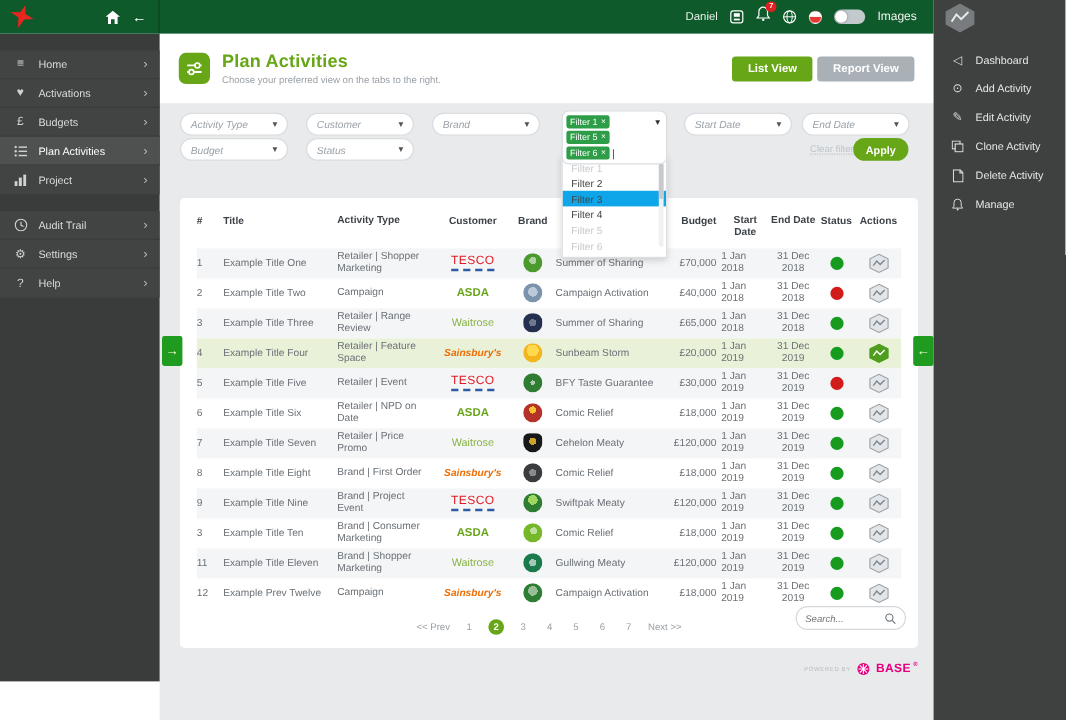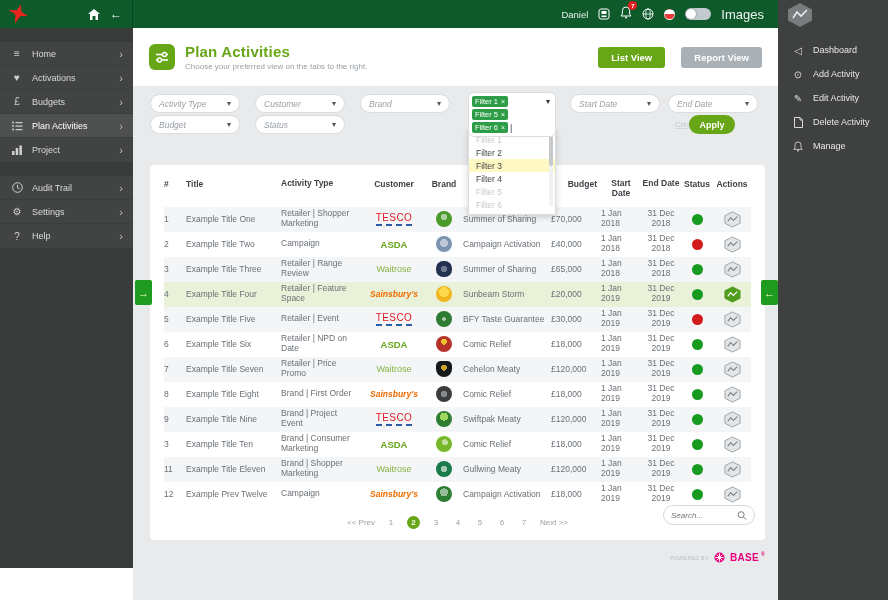--- a/index.html
+++ b/index.html
@@ -12,21 +12,21 @@
   .topbar-left{width:133px;height:28px;display:flex;align-items:center;justify-content:space-between;padding:0 10px 0 6px;border-right:1px solid rgba(0,0,0,.25)}
   .tb-icons{display:flex;align-items:center;gap:10px}
   .tb-icon{font-size:12px;line-height:1;color:#fff;cursor:pointer}
   .topbar-right{margin-left:auto;display:flex;align-items:center;gap:10px;padding-right:14px}
   .tb-user{font-size:9.5px;color:#e9f0ea}
   .bell-wrap{position:relative}
   .badge{position:absolute;top:-4px;right:-5px;width:9px;height:9px;background:#e02020;border-radius:50%;color:#fff;font-size:6px;display:flex;align-items:center;justify-content:center;font-weight:bold}
   .flag{width:11px;height:11px;border-radius:50%;background:linear-gradient(#fff 50%,#e53935 50%);border:1px solid rgba(255,255,255,.6)}
   .toggle{width:26px;height:12px;border-radius:6px;background:#c3cac e;background:#c3cace;position:relative}
   .toggle .knob{position:absolute;left:1px;top:1px;width:10px;height:10px;border-radius:50%;background:#fff;box-shadow:0 0 2px rgba(0,0,0,.4)}
-  .tb-label{font-size:13px;color:#eef3ef}
+  .tb-label{font-size:10px;color:#eef3ef}
 
   
   .leftbar{position:absolute;left:0;top:28px;width:133px;height:540px;background:#3a3b3b;color:#d9dbdc;z-index:4}
   .lb-group{background:#424343;margin-top:14px}
   .lb-item{height:24px;display:flex;align-items:center;gap:8px;padding:0 10px;font-size:9px;border-bottom:1px solid #3b3c3c;cursor:pointer}
   .lb-item:last-child{border-bottom:none}
   .lb-item.active{background:#4f5050;color:#fff}
   .lb-ic{width:14px;display:flex;justify-content:center;color:#cfd1d2;font-size:10px}
   .lb-chev{margin-left:auto;color:#b9bbbc;font-size:11px}
   .leftbar-bottom{position:absolute;left:0;top:568px;width:133px;height:32px;background:#ffffff;z-index:4}
@@ -38,54 +38,54 @@
   .rb-item{height:24px;display:flex;align-items:center;gap:9px;padding-left:14px;font-size:9px;cursor:pointer}
   .rb-ic{width:12px;display:flex;justify-content:center;align-items:center;color:#d8d9da;font-size:10px}
 
   
   .main{position:absolute;left:133px;top:28px;width:645px;height:572px;background:#e8eaec}
   .header-band{position:absolute;left:0;top:0;width:645px;height:58px;background:#fff;display:flex;align-items:center;padding:0 16px}
   .hicon{width:26px;height:26px;border-radius:6px;background:#67a617;display:flex;align-items:center;justify-content:center}
   .htext{margin-left:10px}
   .htitle{font-size:15px;font-weight:bold;color:#67a617;letter-spacing:.2px}
   .hsub{font-size:8px;color:#9aa1a7;margin-top:2px}
-  .view-btns{margin-left:auto;display:flex;gap:16px}
+  .view-btns{margin-left:auto;display:flex;gap:4px}
   .vbtn{border:none;border-radius:3px;color:#fff;font-size:9.5px;font-weight:bold;padding:5px 13px;cursor:pointer;font-family:"Liberation Sans",sans-serif}
   .vbtn.list{background:#67a617}
   .vbtn.report{background:#a9b0b6}
 
   
   .pill{position:absolute;width:90px;height:19px;background:#fff;border:1px solid #d9dde0;border-radius:10px;display:flex;align-items:center;justify-content:space-between;padding:0 8px;font-size:8.5px;color:#9aa1a8;font-style:italic;cursor:pointer}
   .pill .caret{font-style:normal;color:#555;font-size:8px}
   .clear-link{position:absolute;left:542px;top:92px;font-size:8px;color:#bfc6cb;cursor:pointer;text-decoration:underline;text-decoration-style:dotted}
-  .apply-btn{position:absolute;left:556px;top:87px;width:46px;height:19px;background:#67a617;border:none;border-radius:10px;color:#fff;font-size:9px;font-weight:bold;cursor:pointer;font-family:"Liberation Sans",sans-serif}
+  .apply-btn{position:absolute;left:578px;top:87px;width:46px;height:19px;background:#67a617;border:none;border-radius:10px;color:#fff;font-size:9px;font-weight:bold;cursor:pointer;font-family:"Liberation Sans",sans-serif}
 
   .multi{position:absolute;left:335px;top:64px;width:88px;background:#fff;border:1px solid #d9dde0;border-radius:6px;z-index:30;padding:3px 14px 3px 3px;min-height:34px}
   .multi .caret{position:absolute;right:5px;top:4px;font-size:8px;color:#333}
   .tags{display:flex;flex-wrap:wrap;gap:2px;align-items:center}
   .tag{background:#2d9e47;color:#fff;font-size:7.5px;border-radius:2px;padding:1px 3px;display:flex;align-items:center;gap:3px;white-space:nowrap}
   .tag .x{font-size:7px;cursor:pointer}
   .cursor{font-size:9px;color:#444;font-weight:normal}
   .dropdown{position:absolute;left:335px;top:101px;width:88px;background:#fff;border:1px solid #dcdfe2;box-shadow:0 2px 6px rgba(0,0,0,.18);z-index:29;padding:3px 0}
   .dd-item{height:13px;display:flex;align-items:center;padding:0 7px;font-size:8.5px;color:#444;cursor:pointer}
   .dd-item[data-state="disabled"]{color:#c6cacd}
-  .dd-item[data-state="highlighted"]{background:#fef9c3}
+  .dd-item[data-state="highlighted"]{background:#0ea5e9}
   .dd-scroll{position:absolute;right:2px;top:4px;width:4px;height:72px;background:#f0f1f2;border-radius:2px}
   .dd-thumb{position:absolute;left:0;top:2px;width:4px;height:30px;background:#c7cacc;border-radius:2px}
 
   
   .card{position:absolute;left:17px;top:137px;width:615px;height:375px;background:#fff;border-radius:4px}
   .tbl{position:absolute;left:14px;top:10px;width:587px}
   .thead{display:flex;align-items:flex-start;font-size:8.5px;font-weight:bold;color:#3c4248;padding:4px 0 8px}
   .trow{display:flex;align-items:center;height:25px;font-size:8.5px;color:#6a7076}
   .trow:nth-child(even){background:#f4f5f7}
   .trow.selected{background:#e9f2d9}
   .c1{width:22px}.c2{width:95px}.c3{width:82px;padding-right:4px;line-height:1.15}
   .c4{width:62px;text-align:center}.c5{width:38px;display:flex;justify-content:center;align-items:center}
-  .c6{width:88px}.c7{width:50px;text-align:left;padding-right:4px}
+  .c6{width:88px}.c7{width:50px;text-align:right;padding-right:4px}
   .c8{width:40px;text-align:left;line-height:1.15}.c9{width:40px;text-align:center;line-height:1.15}
   .c10{width:32px;display:flex;justify-content:center;align-items:center}
   .c11{width:38px;display:flex;justify-content:center;align-items:center}
   .thead .c7{text-align:right}.thead .c8,.thead .c9,.thead .c10,.thead .c11{text-align:center;display:block}
   .dot{width:11px;height:11px;border-radius:50%}
   .dot[data-status="green"]{background:#169b1f}
   .dot[data-status="red"]{background:#d21b1b}
   .hex polygon{fill:#e3e6e8;stroke:#9aa0a5;stroke-width:1}
   .hex polyline{fill:none;stroke:#7d848a;stroke-width:1.2}
   .trow.selected .hex polygon{fill:#4f9d1e;stroke:#4f9d1e}
@@ -255,20 +255,29 @@
       <div class="rb-item">
         <span class="rb-ic">⊙</span>
         <span>Add Activity</span>
       </div>
       <div class="rb-item">
         <span class="rb-ic">✎</span>
         <span>Edit Activity</span>
       </div>
       <div class="rb-item">
         <span class="rb-ic">
+          <svg width="10" height="10" viewBox="0 0 10 10">
+              <rect x="0.5" y="0.5" width="6.5" height="6.5" fill="none" stroke="#d8d9da" stroke-width="1"></rect>
+              <rect x="3" y="3" width="6.5" height="6.5" fill="#3f4040" stroke="#d8d9da" stroke-width="1"></rect>
+            </svg>
+        </span>
+        <span>Clone Activity</span>
+      </div>
+      <div class="rb-item">
+        <span class="rb-ic">
           <svg width="9" height="11" viewBox="0 0 9 11">
               <path d="M0.5 0.5 H6 L8.5 3 V10.5 H0.5 Z" fill="none" stroke="#d8d9da" stroke-width="1"></path>
               <polyline points="6,0.5 6,3 8.5,3" fill="none" stroke="#d8d9da" stroke-width="1"></polyline>
             </svg>
         </span>
         <span>Delete Activity</span>
       </div>
       <div class="rb-item">
         <span class="rb-ic">
           <svg width="10" height="11" viewBox="0 0 12 13">

